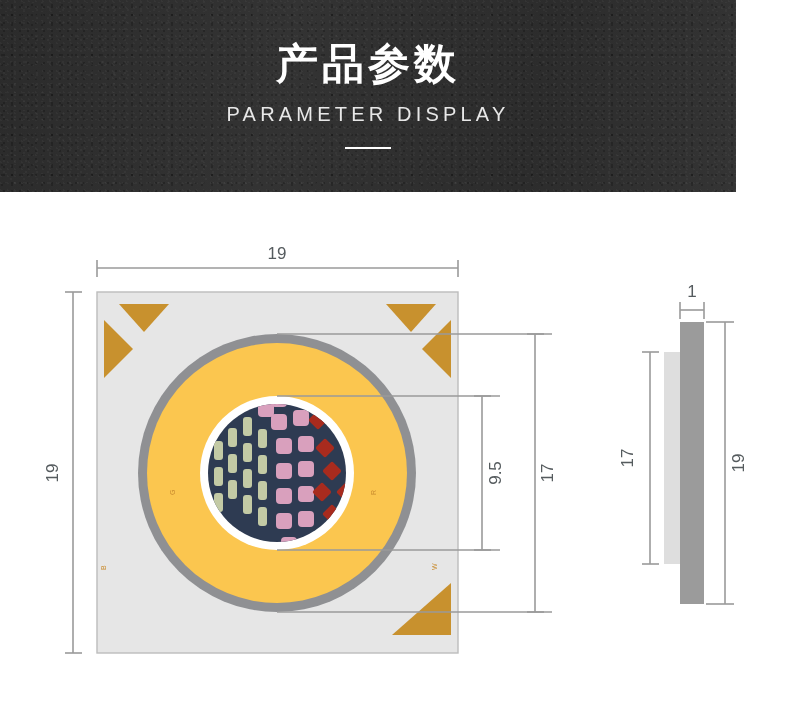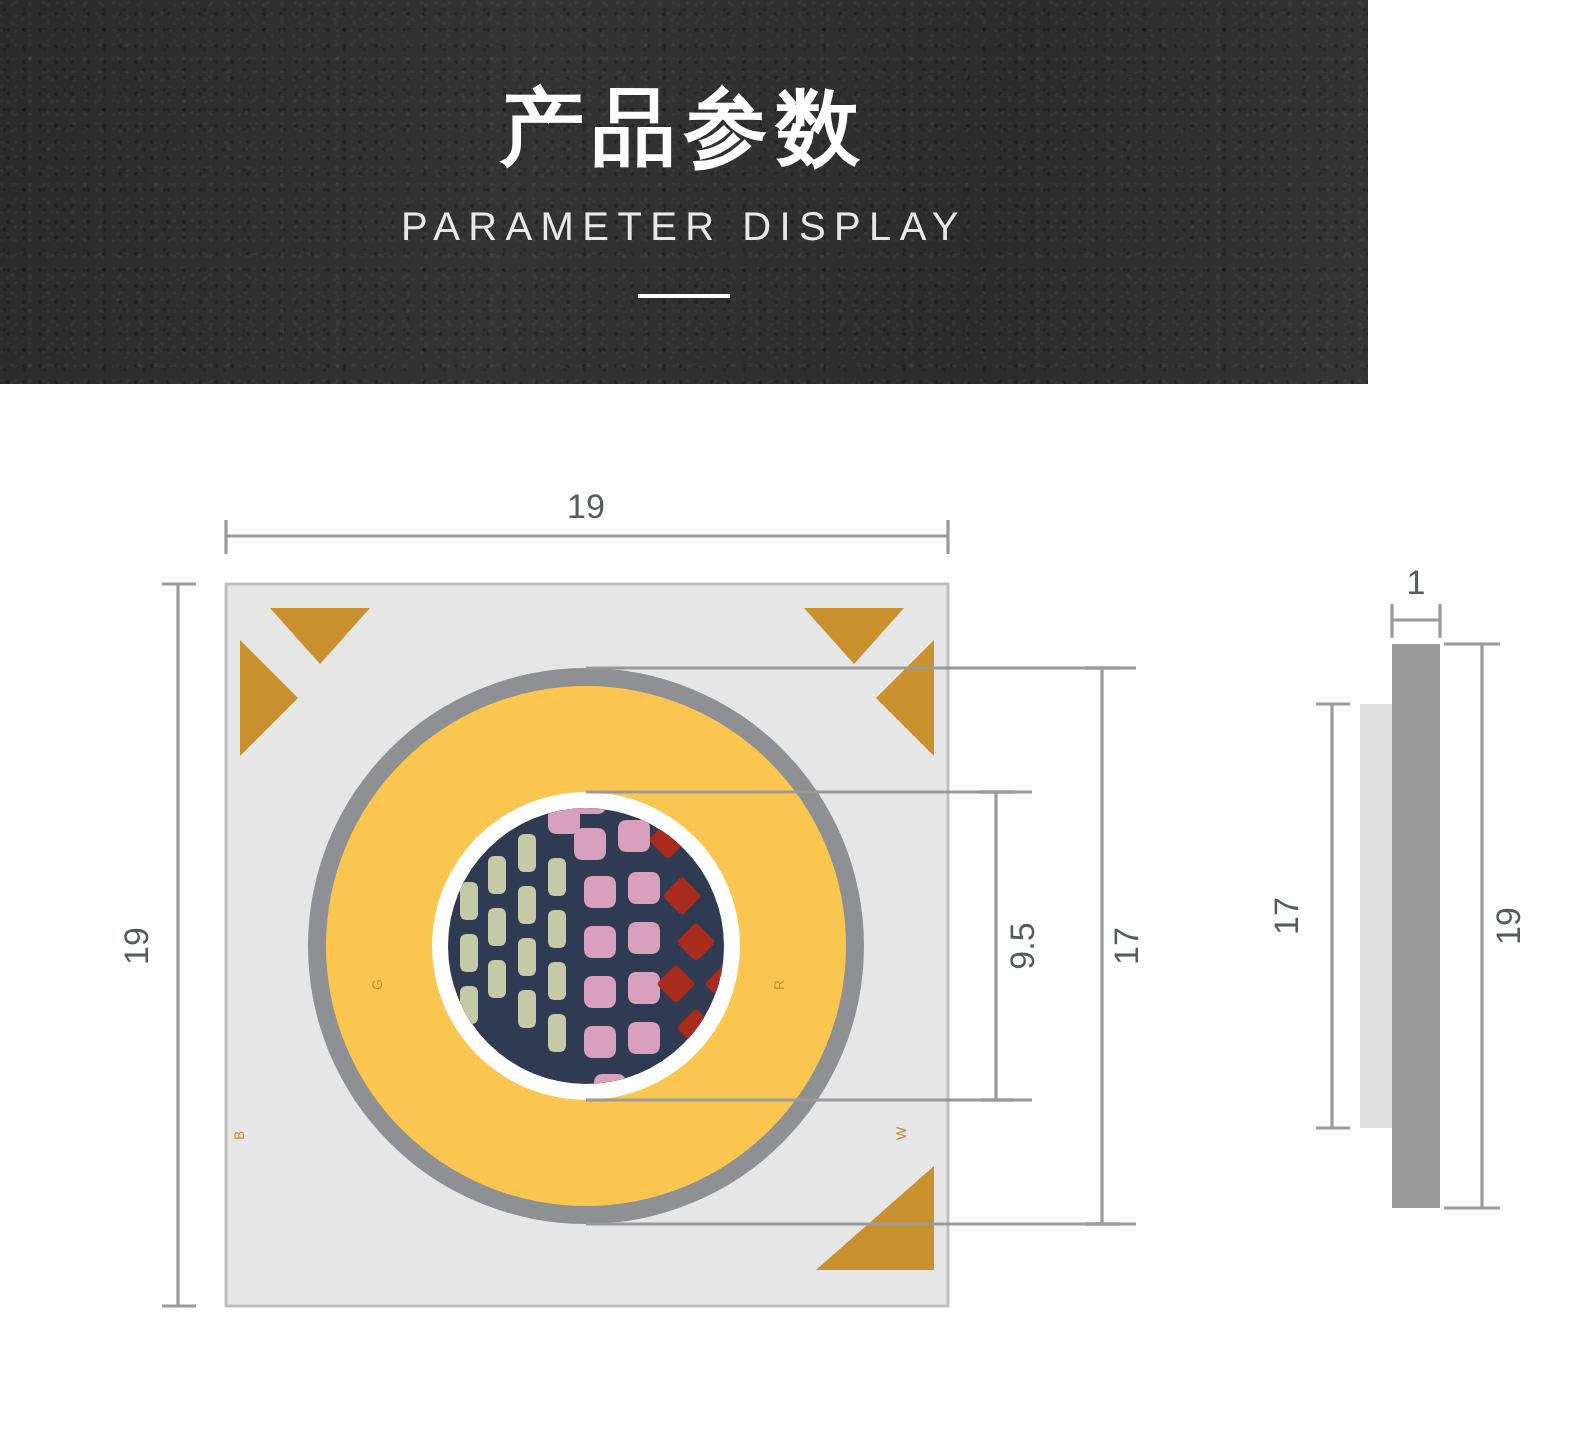--- a/index.html
+++ b/index.html
@@ -14,21 +14,21 @@
     width: 788px;
     height: 721px;
     overflow: hidden;
     background: #ffffff;
   }
 
   
   #banner {
     position: absolute;
     left: 0; top: 0;
-    width: 684px; height: 192px;
+    width: 736px; height: 192px;
     background: #2d2d2d;
     overflow: hidden;
   }
   #banner-texture {
     position: absolute;
     left: 0; top: 0; right: 0; bottom: 0;
     background-image:
       radial-gradient(circle at 12% 18%, rgba(255,255,255,.035) 0 1px, transparent 1px),
       radial-gradient(circle at 37% 62%, rgba(255,255,255,.03) 0 1px, transparent 1px),
       radial-gradient(circle at 68% 28%, rgba(255,255,255,.03) 0 1px, transparent 1px),
@@ -69,21 +69,21 @@
   #banner-rule {
     width: 46px;
     height: 2px;
     background: #ffffff;
     margin-top: 21px;
   }
 
   
   #drawing {
     position: absolute;
-    left: 16px; top: 192px;
+    left: 0; top: 192px;
     width: 756px; height: 529px;
     background: #ffffff;
   }
   #drawing svg { display: block; }
 
   .dimtext {
     font-family: "Liberation Sans", sans-serif;
     font-size: 17px;
     fill: #555b5e;
   }

